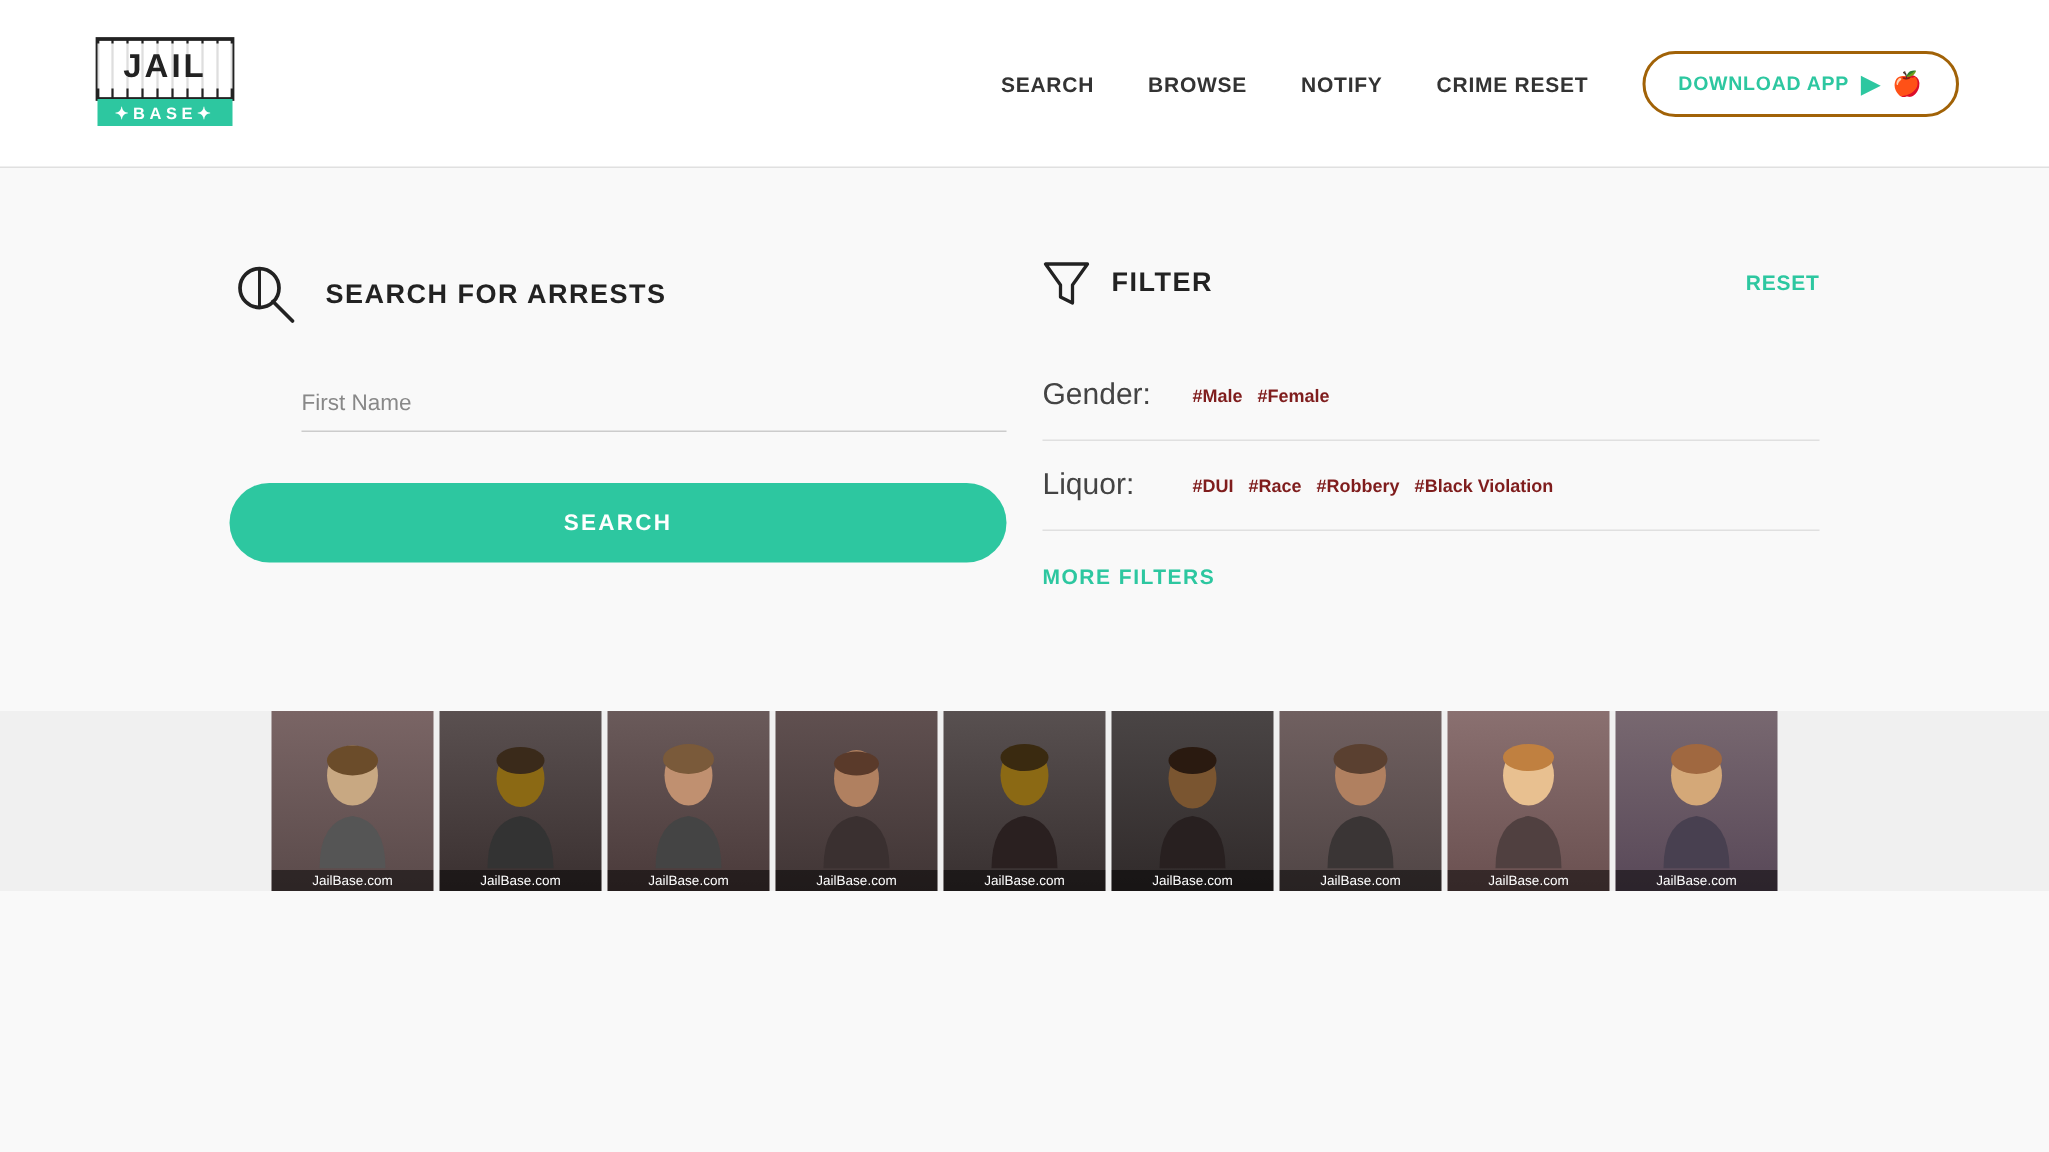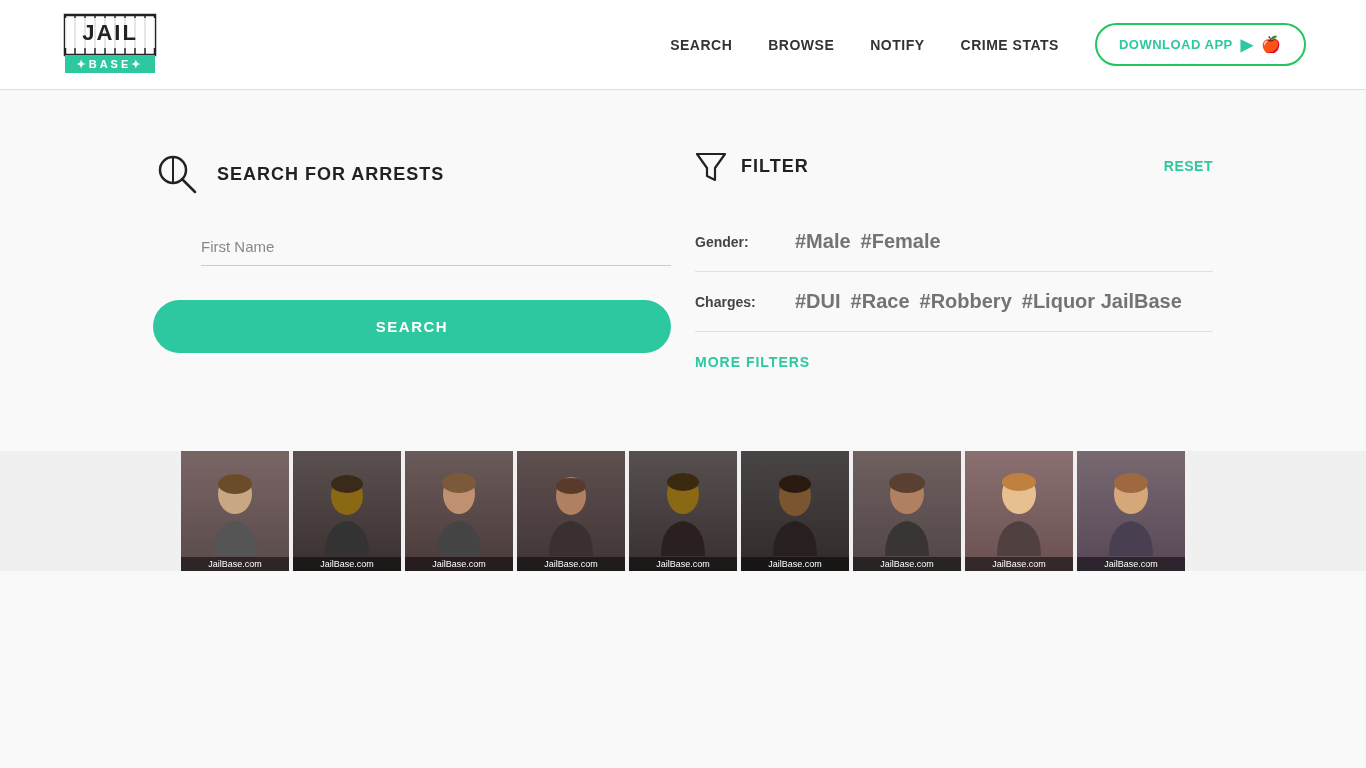--- a/index.html
+++ b/index.html
@@ -6,41 +6,41 @@
     body { font-family: Arial, sans-serif; background: #f9f9f9; color: #222; }
 
     
     header {
       background: #fff;
       border-bottom: 1px solid #e0e0e0;
       display: flex;
       align-items: center;
       justify-content: space-between;
       padding: 0 60px;
-      height: 90px;
+      height: 112px;
     }
     .logo-container {
       display: flex;
       align-items: center;
     }
     nav {
       display: flex;
       align-items: center;
       gap: 36px;
     }
     .nav-link {
       font-size: 14px;
       font-weight: 700;
       color: #333;
       text-decoration: none;
       letter-spacing: 0.5px;
       cursor: pointer;
     }
     .download-btn {
-      border: 2px solid #22c55e;
+      border: 2px solid #a16207;
       border-radius: 30px;
       padding: 10px 22px;
       color: #2dc7a0;
       font-weight: 700;
       font-size: 13px;
       cursor: pointer;
       display: flex;
       align-items: center;
       gap: 8px;
       background: transparent;
@@ -165,32 +165,32 @@
 
     .filter-row {
       display: flex;
       align-items: center;
       padding: 18px 0;
       border-bottom: 1px solid #e0e0e0;
       gap: 20px;
     }
     .filter-label {
       min-width: 80px;
-      font-size: 14px;
+      font-size: 20px;
       color: #444;
-      font-weight: 700;
+      font-weight: 400;
     }
     .filter-tags {
       display: flex;
       gap: 10px;
       flex-wrap: wrap;
     }
     .filter-tag {
-      color: #737373;
-      font-size: 20px;
+      color: #7f1d1d;
+      font-size: 12px;
       font-weight: 600;
       cursor: pointer;
       text-decoration: none;
     }
 
     .more-filters-btn {
       margin-top: 22px;
       color: #2dc7a0;
       font-weight: 800;
       font-size: 14px;
@@ -274,21 +274,21 @@
         <rect x="5" y="45" width="90" height="18" fill="#2dc7a0"></rect>
         <text x="50" y="58" text-anchor="middle" font-size="11" font-weight="700" font-family="Arial" fill="#fff" letter-spacing="3">✦BASE✦</text>
       </svg>
     </div>
   </div>
 
   <nav>
     <a class="nav-link">SEARCH</a>
     <a class="nav-link">BROWSE</a>
     <a class="nav-link">NOTIFY</a>
-    <a class="nav-link">CRIME STATS</a>
+    <a class="nav-link">CRIME RESET</a>
     <button class="download-btn">
       <span>DOWNLOAD APP</span>
       <span class="btn-icon">▶</span>
       <span class="btn-icon">🍎</span>
     </button>
   </nav>
 </header>
 
 <main>
 
@@ -330,26 +330,26 @@
       <div class="filter-row">
         <span class="filter-label">Gender:</span>
         <div class="filter-tags">
           <a class="filter-tag">#Male</a>
           <a class="filter-tag">#Female</a>
         </div>
       </div>
 
 
       <div class="filter-row">
-        <span class="filter-label">Charges:</span>
+        <span class="filter-label">Liquor:</span>
         <div class="filter-tags">
           <a class="filter-tag">#DUI</a>
           <a class="filter-tag">#Race</a>
           <a class="filter-tag">#Robbery</a>
-          <a class="filter-tag">#Liquor JailBase</a>
+          <a class="filter-tag">#Black Violation</a>
         </div>
       </div>
 
       <button class="more-filters-btn">MORE FILTERS</button>
     </div>
 
   </div>
 </main>
 
 <div class="photo-strip">

